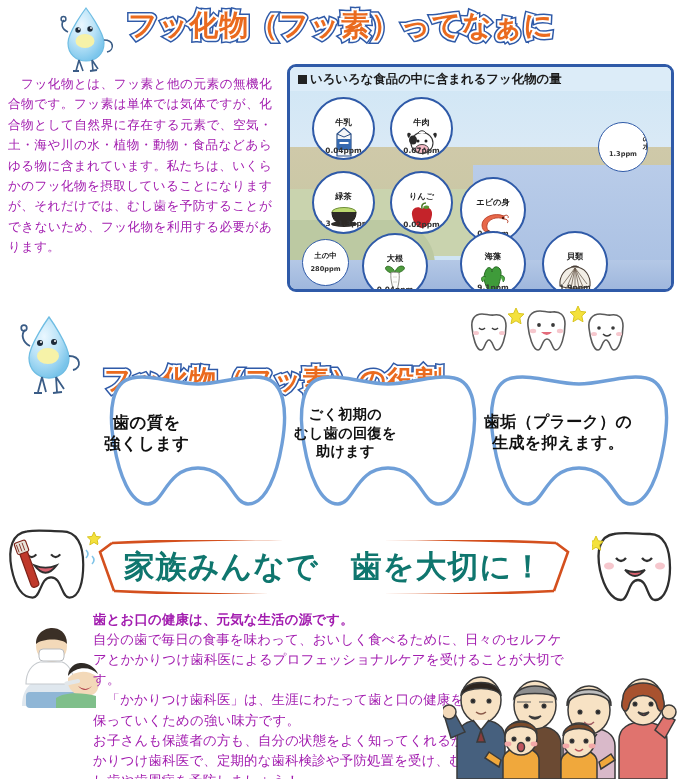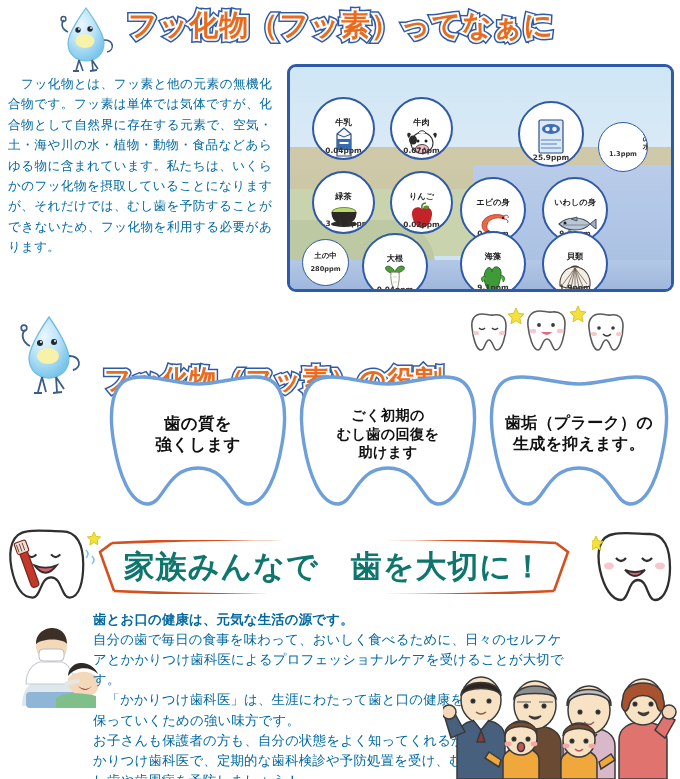--- a/index.html
+++ b/index.html
@@ -27,21 +27,21 @@
     position: absolute; left:0; top:0; white-space:nowrap;
     font-weight:900; letter-spacing:1px;
     color:#fff; -webkit-text-stroke: 4px #ffffff;
   }
   .title-wrap .top { color: #ea6a1e; }
   .title-wrap .spacer { visibility: hidden; font-weight:900; letter-spacing:1px; }
 
   
   .body-ja {
     font-family: "DejaVu Sans", "Liberation Sans", sans-serif;
-    color: #0369a1;
+    color: #a21caf;
     font-size: 12.6px;
     line-height: 1.62;
     letter-spacing: .2px;
     text-align: justify;
   }
 
   
   #food-panel {
     left: 287px; top: 64px; width: 387px; height: 228px;
     border: 3px solid #2f5aa8; border-radius: 9px;
@@ -75,21 +75,21 @@
   }
   .bubble .nm { font-size: 8.2px; font-weight:700; color:#222; margin-top:19px; line-height:1; }
   .bubble .vl { font-size: 7.4px; font-weight:700; color:#333; position:absolute; bottom:3px; width:100%;}
   .bubble .art { flex:1; display:flex; align-items:center; justify-content:center; width:100%; }
   .bubble.small { border-width:1.8px; }
   .bubble.small .nm { font-size:7.4px; margin-top:5px;}
   .bubble.small .vl { font-size:6.6px; bottom:6px;}
 
   
   .tooth-box {
-    position:absolute; display:flex; align-items:center; justify-content:center;
+    position:absolute; display:flex; align-items:center; font-family:Liberation Mono, monospace;
   }
   .tooth-box .txt {
     position:relative; z-index:3; text-align:center;
     font-size: 16.5px; font-weight:700; color:#111; line-height:1.28;
     letter-spacing:.3px; white-space:pre-line;
   }
   .tooth-box .txt.small { font-size: 14.2px; line-height:1.3; }
 
   
   #banner {
@@ -140,20 +140,24 @@
   <div class="abs body-ja" style="left:8px; top:74px; width:264px;">　フッ化物とは、フッ素と他の元素の無機化合物です。フッ素は単体では気体ですが、化合物として自然界に存在する元素で、空気・土・海や川の水・植物・動物・食品などあらゆる物に含まれています。私たちは、いくらかのフッ化物を摂取していることになりますが、それだけでは、むし歯を予防することができないため、フッ化物を利用する必要があります。</div>
 
   <div class="abs" id="food-panel">
     <div class="sky"></div>
     <div class="ground"></div>
     <div class="ground2"></div>
     <div class="sea"></div>
     <div class="hill"></div>
     <div class="sea-strip"></div>
 
+    <div class="panel-head">
+      <span class="sq"></span>
+      <span>いろいろな食品の中に含まれるフッ化物の量</span>
+    </div>
 
     <div class="bubble" style="left:22px; top:30px; width:63px; height:63px;">
       <div class="nm">牛乳</div>
       <div class="art">
         <svg width="20" height="32" viewBox="0 0 20 32">
           <path d="M3 8 L10 2 L17 8 L17 30 L3 30 Z" fill="#f4f6f8" stroke="#2b4f86" stroke-width="1.2"></path>
           <rect x="3" y="13" width="14" height="11" fill="#3569b0"></rect>
           <path d="M3 8 L10 11 L17 8" fill="none" stroke="#2b4f86" stroke-width="1"></path>
           <rect x="5.5" y="16" width="9" height="2" fill="#fff"></rect>
         </svg>
@@ -173,32 +177,20 @@
           <circle cx="14.6" cy="20.6" r="1" fill="#333"></circle>
           <circle cx="19.4" cy="20.6" r="1" fill="#333"></circle>
           <circle cx="13" cy="13" r="1.5" fill="#222"></circle>
           <circle cx="21" cy="13" r="1.5" fill="#222"></circle>
           <path d="M13 5 C15 2 19 2 21 5" fill="#fff" stroke="#333" stroke-width="1"></path>
         </svg>
       </div>
       <div class="vl">0.07ppm</div>
     </div>
 
-    <div class="bubble" style="left:228px; top:34px; width:66px; height:66px;">
-      <div class="art" style="margin-top:6px;">
-        <svg width="30" height="38" viewBox="0 0 30 38">
-          <rect x="3" y="2" width="24" height="33" rx="1.5" fill="#dce9f5" stroke="#2b4f86" stroke-width="1.2"></rect>
-          <ellipse cx="15" cy="11" rx="9" ry="5" fill="#3d6db5"></ellipse>
-          <circle cx="11.5" cy="11" r="2.3" fill="#eaf3fb"></circle>
-          <circle cx="18.5" cy="11" r="2.3" fill="#eaf3fb"></circle>
-          <path d="M5 22 h20 M5 26 h16 M5 30 h20" stroke="#7fa6d4" stroke-width="1.3"></path>
-        </svg>
-      </div>
-      <div class="vl">25.9ppm</div>
-    </div>
 
     <div class="bubble small" style="left:308px; top:55px; width:50px; height:50px;">
       <div class="nm" style="padding-left:47px;">海の水</div>
       <div class="vl" style="bottom:13px;">1.3ppm</div>
     </div>
 
     <div class="bubble" style="left:22px; top:104px; width:63px; height:63px;">
       <div class="nm">緑茶</div>
       <div class="art">
         <svg width="34" height="24" viewBox="0 0 34 24">
@@ -228,33 +220,20 @@
         <svg width="34" height="28" viewBox="0 0 34 28">
           <path d="M28 6 C18 2 6 7 6 15 C6 22 13 25 19 22 C14 23 10 20 11 15 C12 9 21 6 28 9 Z" fill="#e8684a" stroke="#b8412a" stroke-width=".9"></path>
           <path d="M28 6 C31 4 33 6 32 8 M28 9 C32 9 33 12 31 13" stroke="#b8412a" stroke-width="1" fill="none"></path>
           <circle cx="27" cy="8" r="1.2" fill="#5a1a10"></circle>
           <path d="M13 20 l-3 4 M17 21 l-2 4 M21 21 l0 4" stroke="#b8412a" stroke-width=".9"></path>
         </svg>
       </div>
       <div class="vl">0.6ppm</div>
     </div>
 
-    <div class="bubble" style="left:252px; top:110px; width:66px; height:66px;">
-      <div class="nm">いわしの身</div>
-      <div class="art">
-        <svg width="44" height="20" viewBox="0 0 44 20">
-          <path d="M6 10 C14 2 30 2 37 10 C30 18 14 18 6 10 Z" fill="#b9c6d4" stroke="#3c4a58" stroke-width="1.1"></path>
-          <path d="M37 10 L43 5 L43 15 Z" fill="#9fb0c2" stroke="#3c4a58" stroke-width="1"></path>
-          <circle cx="12" cy="9" r="1.5" fill="#222"></circle>
-          <path d="M18 5 L24 3 L24 7 Z" fill="#8fa3b8" stroke="#3c4a58" stroke-width=".8"></path>
-          <path d="M10 11 h26" stroke="#6b7c8e" stroke-width=".8"></path>
-        </svg>
-      </div>
-      <div class="vl">9.2ppm</div>
-    </div>
 
     <div class="bubble small" style="left:12px; top:172px; width:47px; height:47px;">
       <div class="nm" style="margin-top:12px;">土の中</div>
       <div class="vl" style="bottom:12px;">280ppm</div>
     </div>
 
     <div class="bubble" style="left:72px; top:166px; width:66px; height:66px;">
       <div class="nm">大根</div>
       <div class="art">
         <svg width="26" height="34" viewBox="0 0 26 34">

